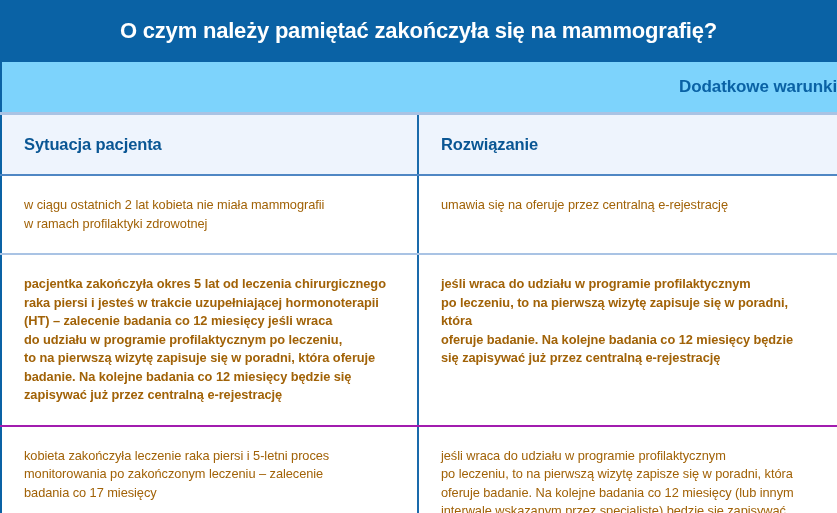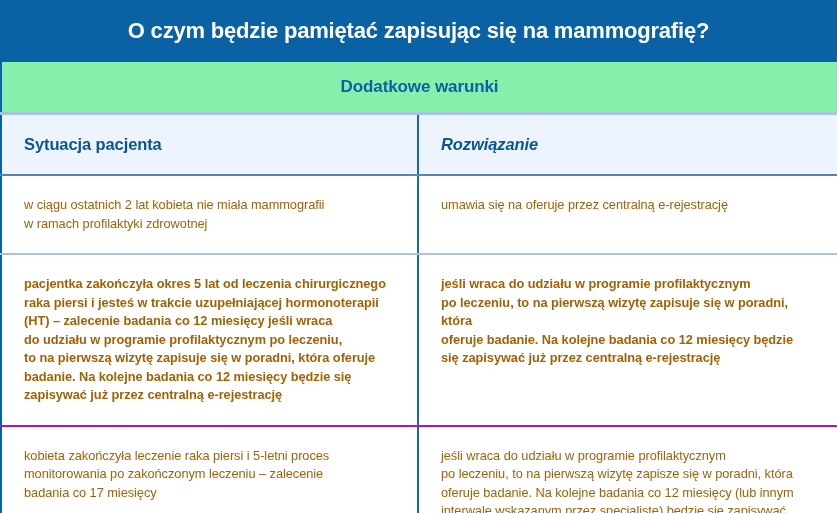--- a/index.html
+++ b/index.html
@@ -44,25 +44,25 @@
   }
 
   .tbl td, .tbl th {
     vertical-align: top;
     text-align: left;
   }
 
   
   .subhead-row td {
     height: 51px;
-    background: #86efac;
+    background: #7dd3fc;
     border-left: 2px solid #0a62a5;
     border-right: 2px solid #a9c3e4;
     border-bottom: 3px solid #a9c3e4;
-    text-align: center;
+    text-align: right;
     vertical-align: middle;
   }
   .subhead-label {
     color: #0a62a5;
     font-size: 17px;
     font-weight: bold;
     letter-spacing: -0.1px;
   }
 
   
@@ -72,21 +72,20 @@
     vertical-align: middle;
     padding: 0 0 0 22px;
     border-bottom: 2px solid #4f87c4;
   }
   .colhead-row td.c1 {
     border-left: 2px solid #0a62a5;
     border-right: 2px solid #1a6aab;
   }
   .colhead-row td.c2 {
     border-right: 2px solid #404040;
-    font-style: italic;
   }
   .colhead-label {
     color: #0a5694;
     font-size: 16.5px;
     font-weight: bold;
     letter-spacing: -0.1px;
     margin-top: 8px;
   }
 
   
@@ -122,21 +121,21 @@
   .r1 td { height: 74px; }
   .r2 td { height: 144px; }
   .r3 td { height: 120px; }
 </style>
 </head>
 <body>
 
 <div class="page">
 
   <div class="banner">
-    <div class="banner-title">O czym będzie pamiętać zapisując się na mammografię?</div>
+    <div class="banner-title">O czym należy pamiętać zakończyła się na mammografię?</div>
   </div>
 
   <table class="tbl">
     <colgroup>
       <col style="width:417px">
       <col style="width:420px">
     </colgroup>
     <tbody>
       <tr class="subhead-row">
         <td colspan="2">

